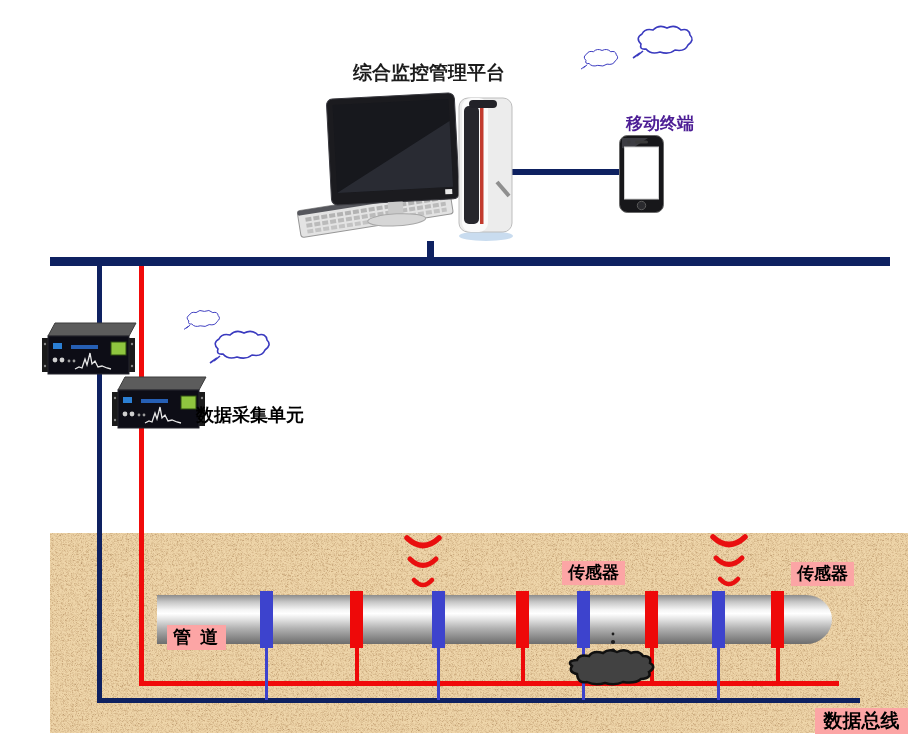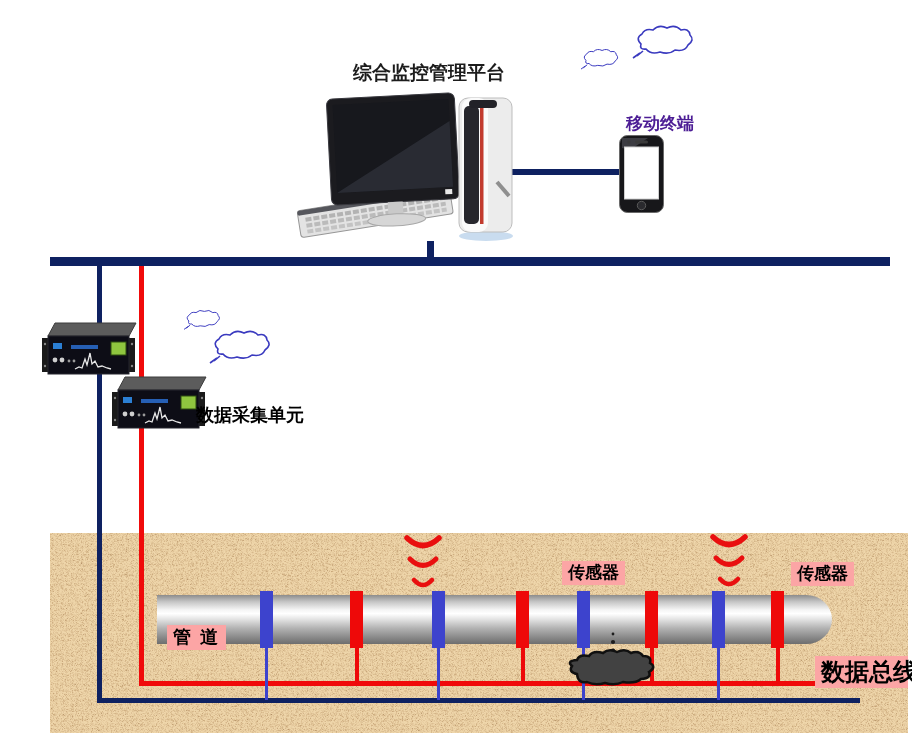--- a/index.html
+++ b/index.html
@@ -16,21 +16,21 @@
   .platform-title{left:353px;top:60px;font-size:19px;font-weight:600;color:#1c1c1c;}
   .mobile-label{left:626px;top:112px;font-size:17px;font-weight:600;color:#4c1d95;}
   .dau-label{left:196px;top:403px;font-size:18px;font-weight:700;color:#000;}
   .boxlbl{
     background:#fca5a5;color:#000;font-weight:700;white-space:nowrap;line-height:1.15;
     padding:2px 6px;
   }
   .pipe-label{left:167px;top:604px;font-size:18px;letter-spacing:2px;margin-top:21px;}
   .sensor-label-1{left:562px;top:561px;font-size:17px;}
   .sensor-label-2{left:791px;top:562px;font-size:17px;}
-  .databus-label{left:815px;top:656px;font-size:24px;width:81px;text-align:center;}
+  .databus-label{left:815px;top:708px;font-size:19px;width:81px;text-align:center;}
   
   .bus-line{left:50px;top:257px;width:840px;height:9px;background:var(--navy,#0e2161);}
   .pc-connector{left:427px;top:241px;width:7px;height:16px;background:var(--navy,#0e2161);}
   .phone-line{left:508px;top:169px;width:115px;height:6px;background:var(--navy,#0e2161);}
   .navy-vert{left:97px;top:266px;width:5px;height:437px;background:var(--navy,#0e2161);}
   .navy-horiz{left:97px;top:698px;width:763px;height:5px;background:var(--navy,#0e2161);}
   .red-vert{left:139px;top:262px;width:5px;height:424px;background:var(--red,#f00a0a);}
   .red-horiz{left:139px;top:681px;width:700px;height:5px;background:var(--red,#f00a0a);}
   
   .soil{left:50px;top:533px;width:858px;height:200px;background:var(--soil,#c79a66);}

